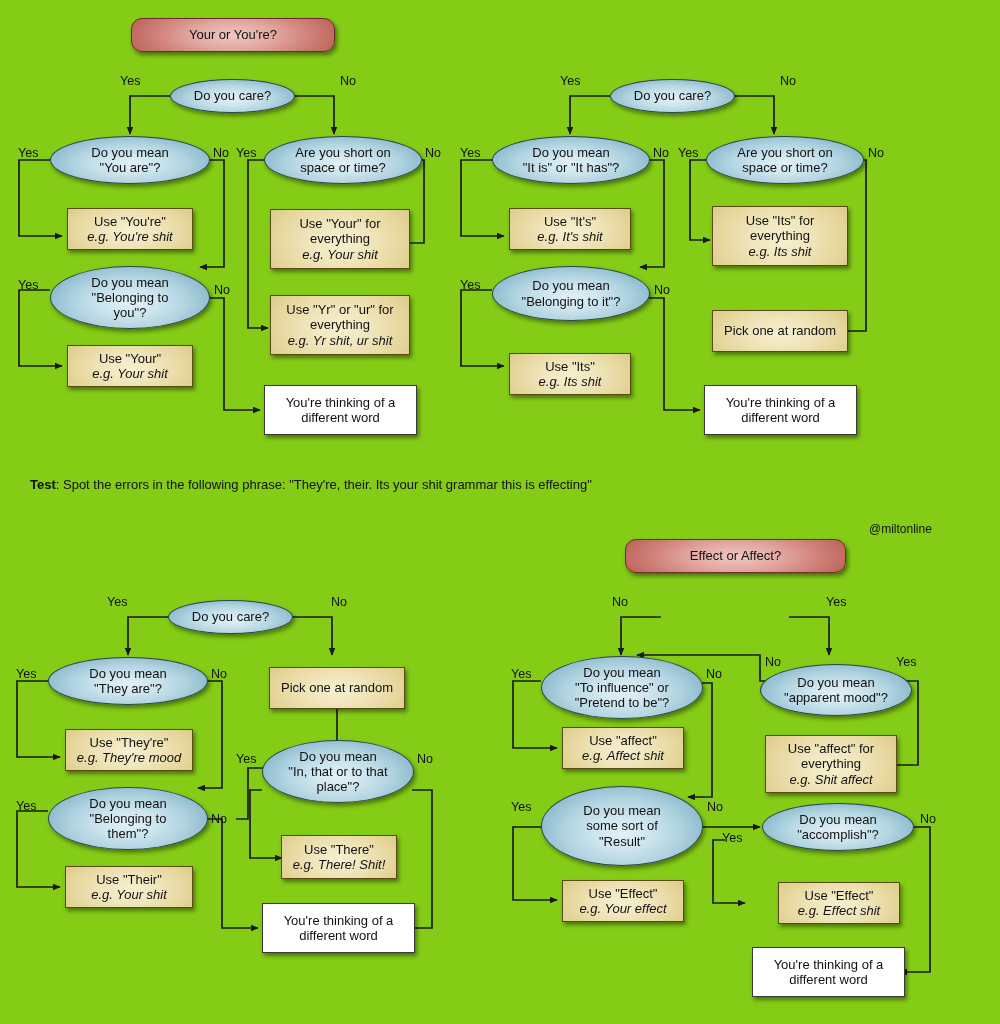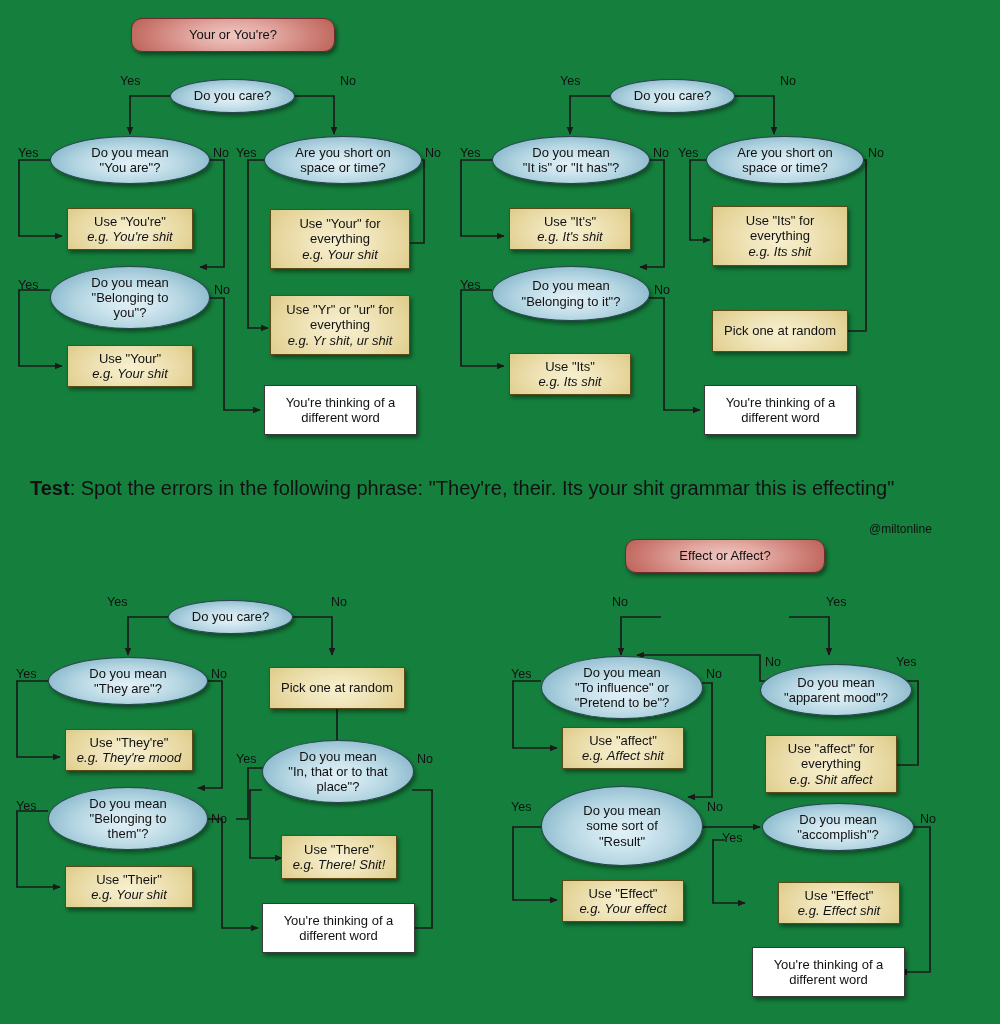--- a/index.html
+++ b/index.html
@@ -7,21 +7,21 @@
     margin: 0; padding: 0;
     width: 1000px; height: 1024px;
     background: #ffffff;
     font-family: "Liberation Sans", sans-serif;
     overflow: hidden;
   }
   #stage {
     position: relative;
     width: 1000px;
     height: 1024px;
-    background: #15803d;
+    background: #84cc16;
   }
 
   
   .node {
     position: absolute;
     display: flex;
     align-items: center;
     justify-content: center;
     text-align: center;
     color: #111;
@@ -63,21 +63,21 @@
   .edge-label {
     position: absolute;
     font-size: 12.5px;
     color: #111;
     white-space: nowrap;
   }
 
   
   #test-line {
     position: absolute;
-    font-size: 20px;
+    font-size: 13px;
     color: #111;
     white-space: nowrap;
   }
   #test-line .lead { font-weight: bold; }
 
   #handle {
     position: absolute;
     font-size: 12px;
     color: #111;
   }
@@ -278,21 +278,21 @@
 
   <span class="edge-label" style="left:107px; top:595px;">Yes</span>
   <span class="edge-label" style="left:331px; top:595px;">No</span>
   <span class="edge-label" style="left:16px; top:667px;">Yes</span>
   <span class="edge-label" style="left:211px; top:667px;">No</span>
   <span class="edge-label" style="left:16px; top:799px;">Yes</span>
   <span class="edge-label" style="left:211px; top:812px;">No</span>
   <span class="edge-label" style="left:236px; top:752px;">Yes</span>
   <span class="edge-label" style="left:417px; top:752px;">No</span>
 
-  <div class="node title-box" style="left:625px; top:539px; width:200px; height:34px;">Effect or Affect?</div>
+  <div class="node title-box" style="left:625px; top:539px; width:221px; height:34px;">Effect or Affect?</div>
 
 
   <div class="node decision" style="left:541px; top:656px; width:162px; height:63px;">Do you mean
 "To influence" or
 "Pretend to be"?</div>
 
   <div class="node action" style="left:562px; top:727px; width:122px; height:42px; flex-direction:column;">
     <span>Use "affect"</span>
     <span class="em">e.g. Affect shit</span>
   </div>

